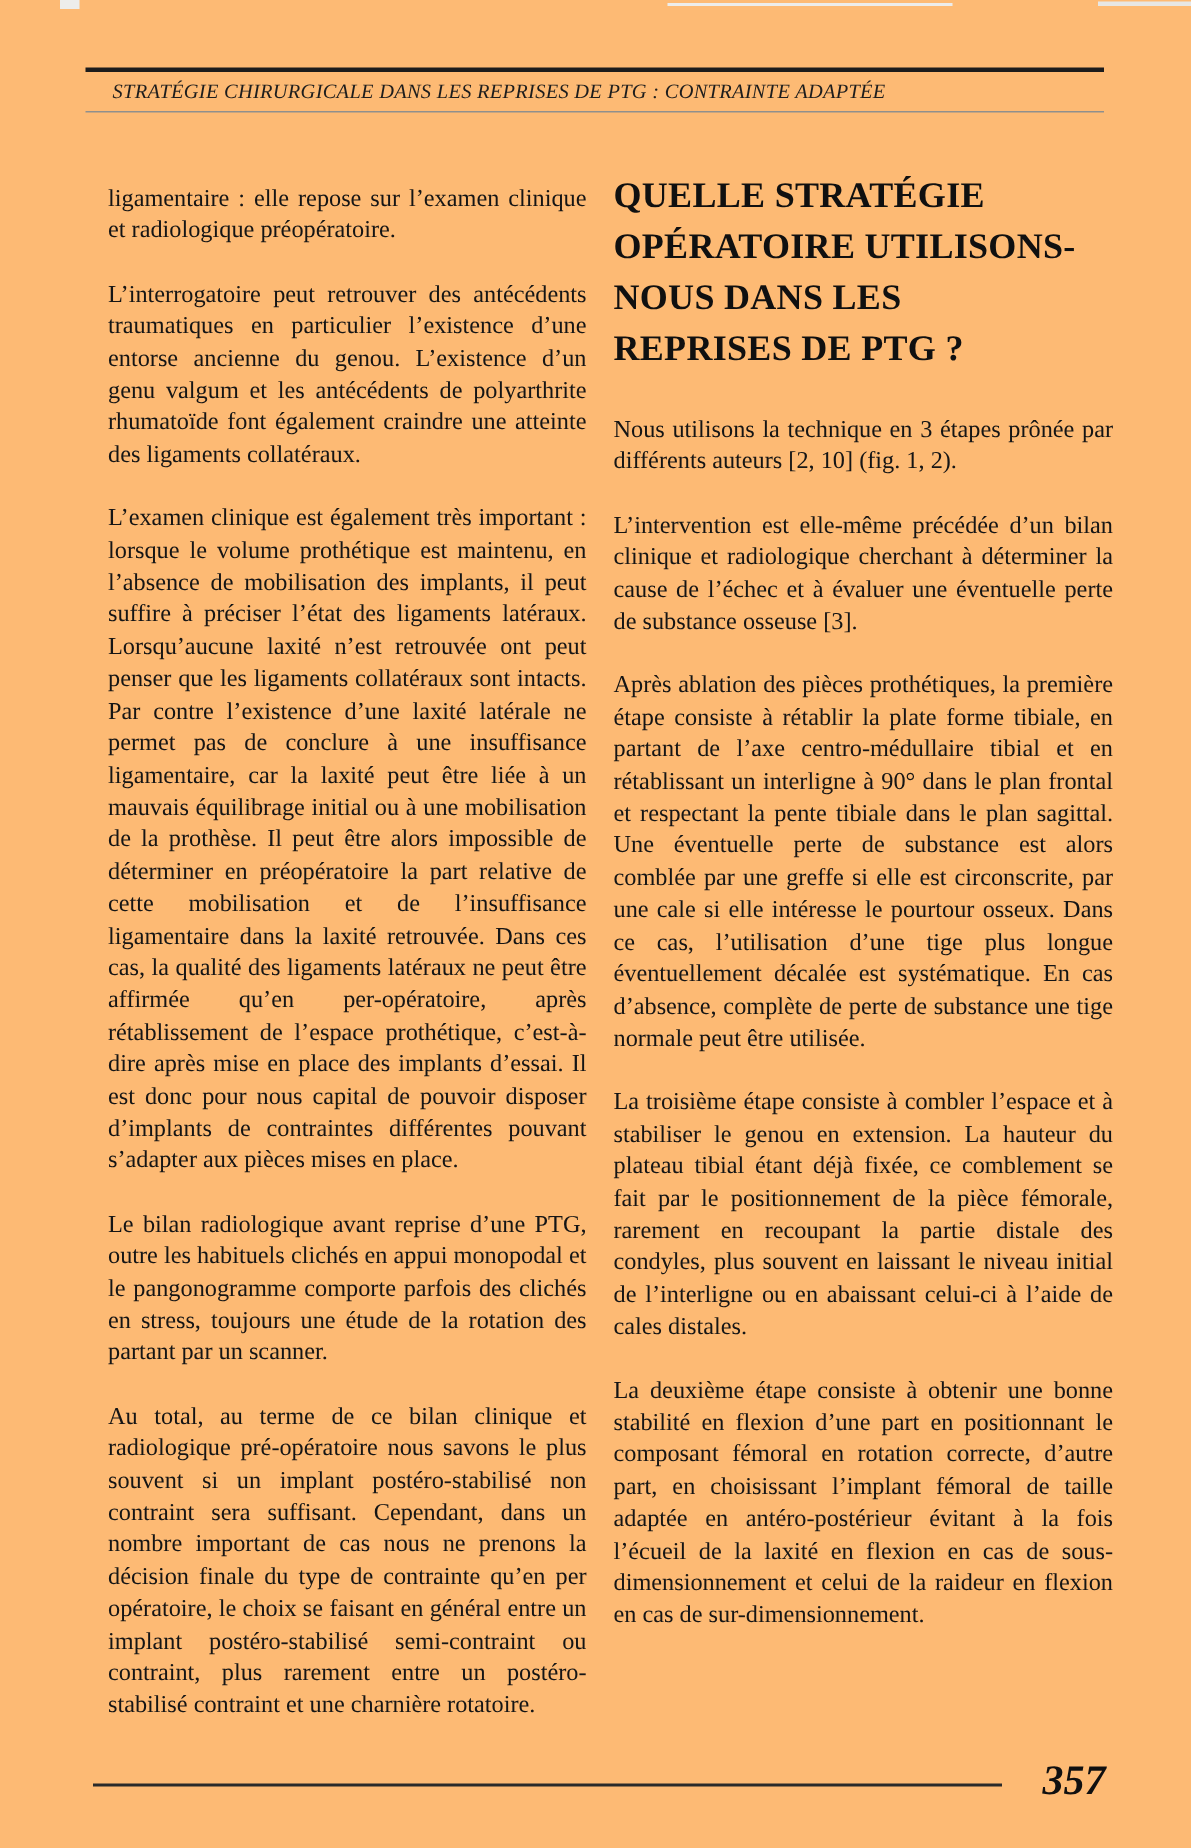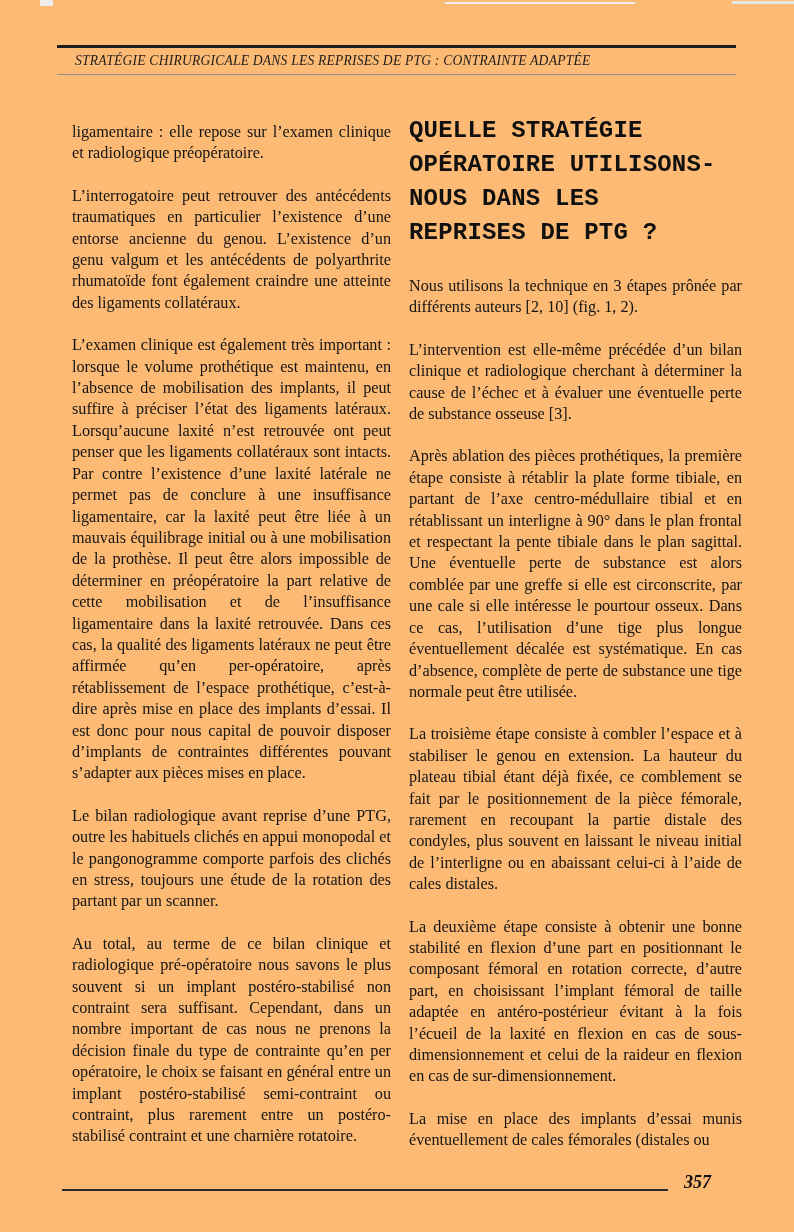--- a/index.html
+++ b/index.html
@@ -66,39 +66,38 @@
 
   .section-heading {
     font-size: 24px;
     line-height: 34px;
     font-weight: bold;
     margin: 0 0 26px 0;
     text-align: left;
     white-space: pre-line;
     letter-spacing: 0.2px;
     color: #101010;
-    font-family: Liberation Mono, monospace;
   }
 
   
   .footer-rule {
     position: absolute;
     top: 1189px;
     left: 62px;
     width: 606px;
     height: 2px;
     background: #2a2a2a;
   }
   .page-number {
     position: absolute;
     top: 1172px;
     left: 684px;
     width: 53px;
-    text-align: left;
-    font-size: 18px;
+    text-align: right;
+    font-size: 28px;
     font-weight: bold;
     font-style: italic;
     color: #101010;
   }
 </style>
 </head>
 <body>
 
 <div class="page">
 
@@ -123,21 +122,20 @@
   <section class="col col-right">
     <h1 class="section-heading">QUELLE STRATÉGIE
 OPÉRATOIRE UTILISONS-
 NOUS DANS LES
 REPRISES DE PTG ?</h1>
     <p>Nous utilisons la technique en 3 étapes prônée par différents auteurs [2, 10] (fig. 1, 2).</p>
     <p>L’intervention est elle-même précédée d’un bilan clinique et radiologique cherchant à déterminer la cause de l’échec et à évaluer une éventuelle perte de substance osseuse [3].</p>
     <p>Après ablation des pièces prothétiques, la première étape consiste à rétablir la plate forme tibiale, en partant de l’axe centro-médullaire tibial et en rétablissant un interligne à 90° dans le plan frontal et respectant la pente tibiale dans le plan sagittal. Une éventuelle perte de substance est alors comblée par une greffe si elle est circonscrite, par une cale si elle intéresse le pourtour osseux. Dans ce cas, l’utilisation d’une tige plus longue éventuellement décalée est systématique. En cas d’absence, complète de perte de substance une tige normale peut être utilisée.</p>
     <p>La troisième étape consiste à combler l’espace et à stabiliser le genou en extension. La hauteur du plateau tibial étant déjà fixée, ce comblement se fait par le positionnement de la pièce fémorale, rarement en recoupant la partie distale des condyles, plus souvent en laissant le niveau initial de l’interligne ou en abaissant celui-ci à l’aide de cales distales.</p>
     <p>La deuxième étape consiste à obtenir une bonne stabilité en flexion d’une part en positionnant le composant fémoral en rotation correcte, d’autre part, en choisissant l’implant fémoral de taille adaptée en antéro-postérieur évitant à la fois l’écueil de la laxité en flexion en cas de sous-dimensionnement et celui de la raideur en flexion en cas de sur-dimensionnement.</p>
-    <p>La mise en place des implants d’essai munis éventuellement de cales fémorales (distales ou</p>
   </section>
 
   <footer>
     <div class="footer-rule"></div>
     <div class="page-number">357</div>
   </footer>
 
 </div>
 
 </body></html>

